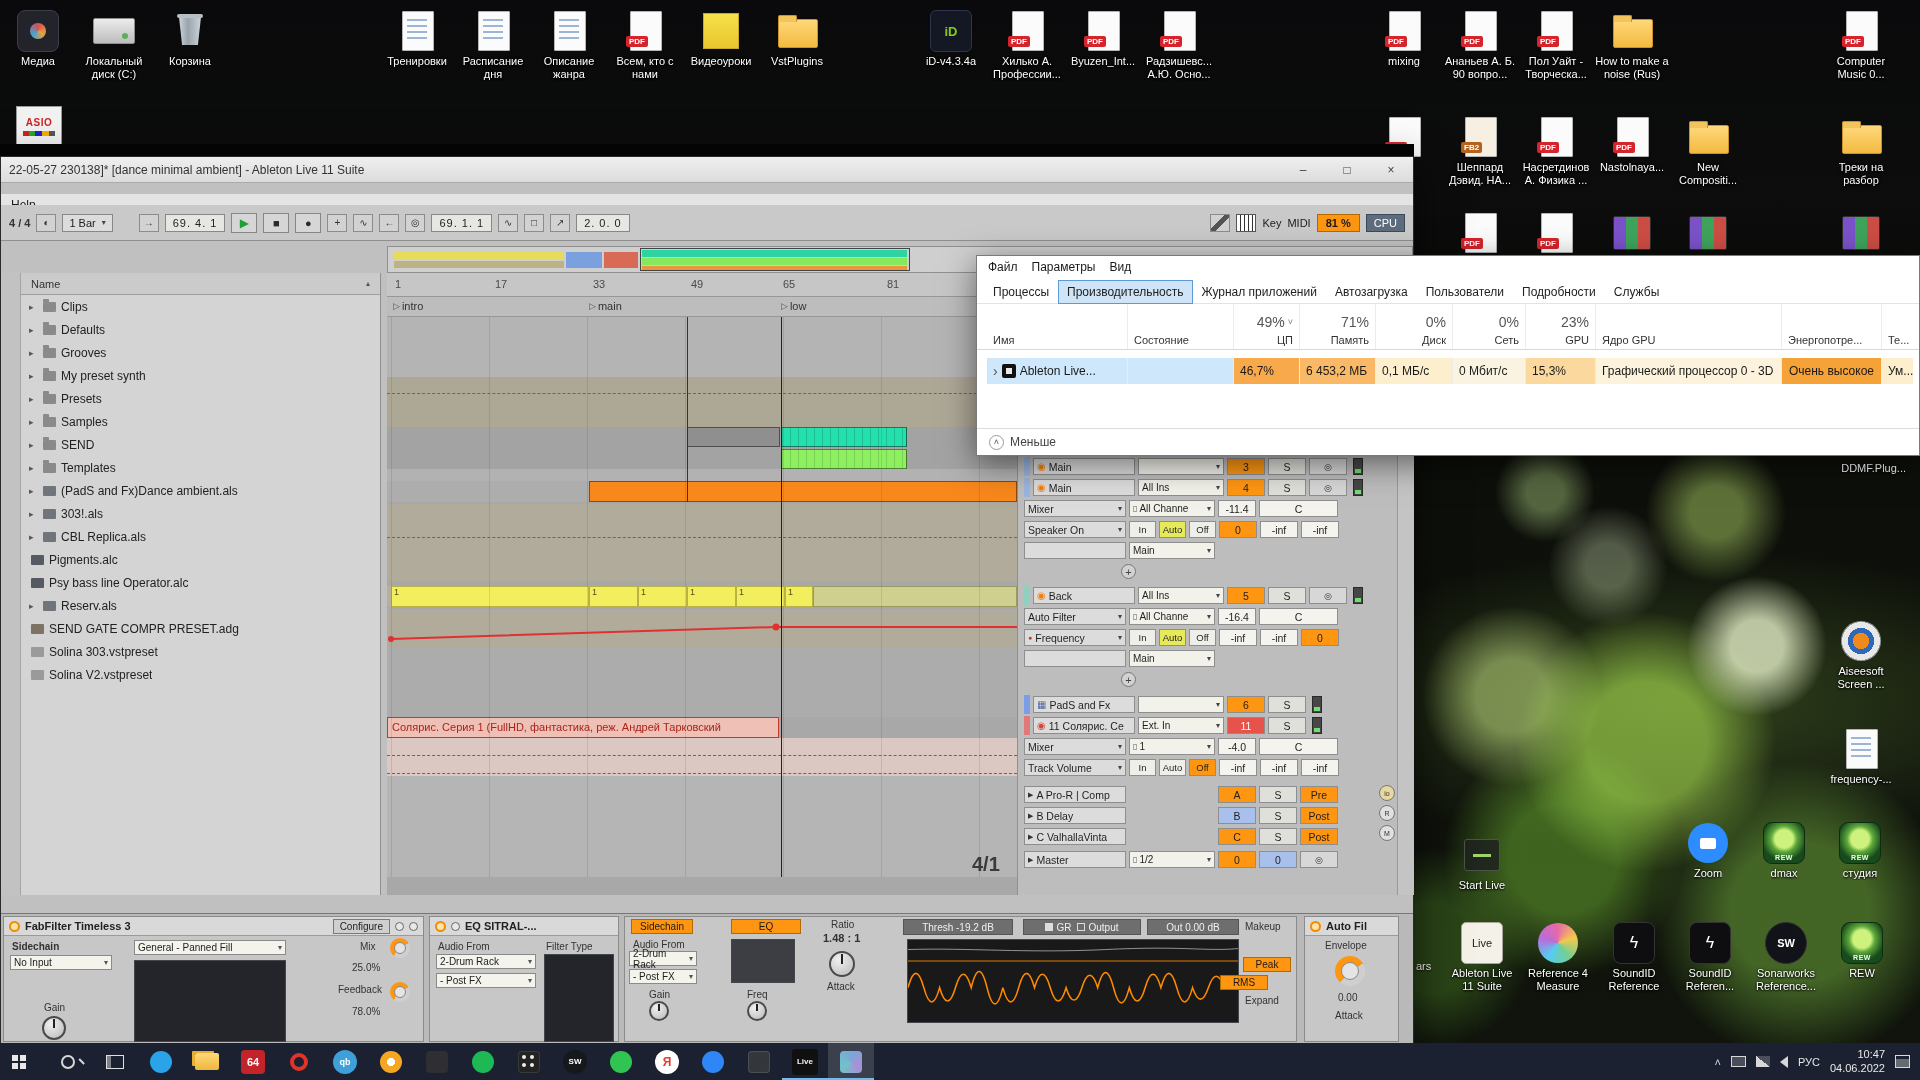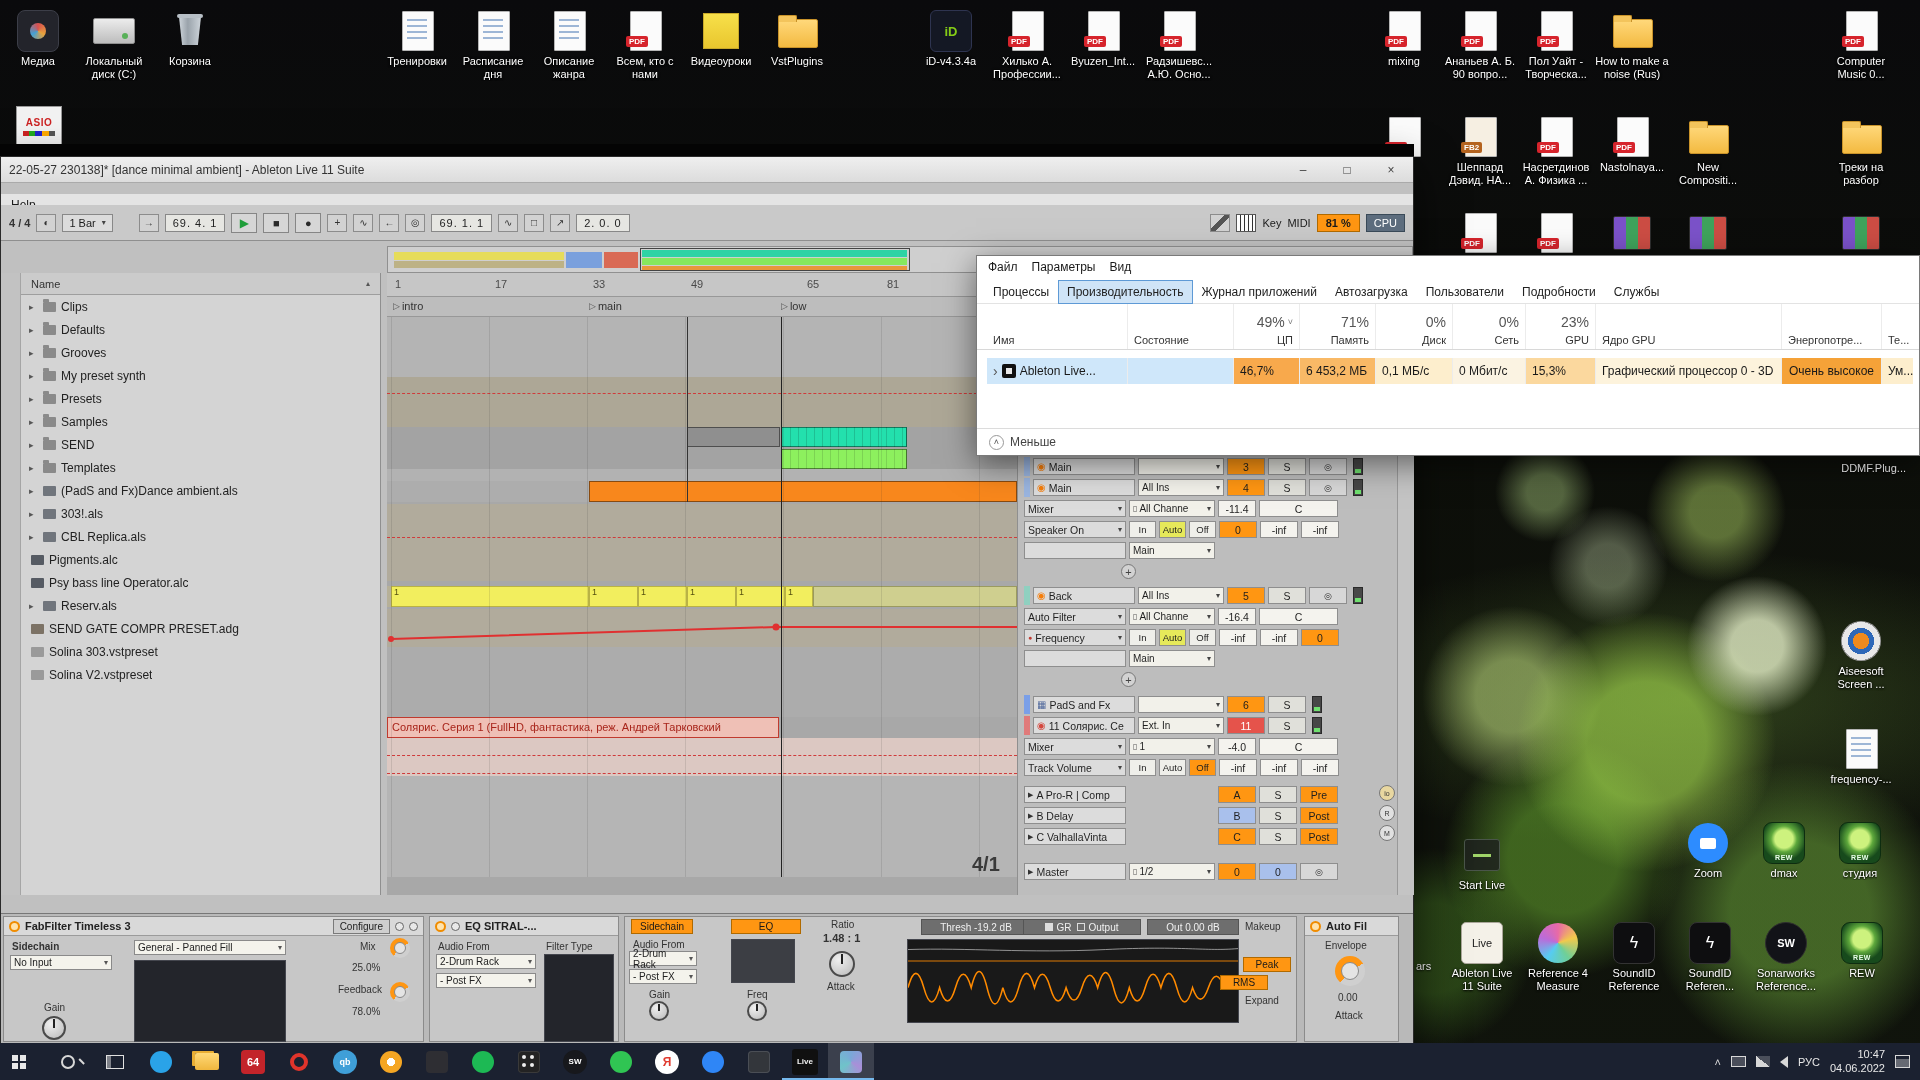--- a/index.html
+++ b/index.html
@@ -625,21 +625,21 @@
         </div>
     </div>
   </div>
 
   <div class="arr">
     <div class="r1">
       <span class="rnum" style="left:8px">1</span>
       <span class="rnum" style="left:108px">17</span>
       <span class="rnum" style="left:206px">33</span>
       <span class="rnum" style="left:304px">49</span>
-      <span class="rnum" style="left:420px">65</span>
+      <span class="rnum" style="left:396px">65</span>
       <span class="rnum" style="left:500px">81</span>
     </div>
     <div class="r2">
       <span class="mflag" style="left:6px">
           <span class="mtri">▷</span>
           <span>intro</span>
         </span>
       <span class="mflag" style="left:202px">
           <span class="mtri">▷</span>
           <span>main</span>
@@ -867,21 +867,21 @@
         <div class="trow">
 
           <span class="cell nm i-tri">C ValhallaVinta</span>
           <span class="cell io ghost"></span>
 
           <span class="cell bx org">C</span>
           <span class="cell bx sol">S</span>
           <span class="cell bx org">Post</span>
 
         </div>
-        <div class="trow" style="margin-top: 16px;">
+        <div class="trow" style="margin-top: 4px;">
 
           <span class="cell nm i-tri">Master</span>
           <span class="cell io drop chan">1/2</span>
 
           <span class="cell bx org">0</span>
           <span class="cell bx blu">0</span>
           <span class="cell bx cir">◎</span>
 
         </div>
     </div>
@@ -957,21 +957,21 @@
         <span class="dlab" style="left:24px;top:72px">Gain</span>
         <span class="knob" style="left:24px;top:84px;width:20px;height:20px"></span>
         <span class="obtn" style="left:106px;top:2px;width:70px">EQ</span>
         <span class="darkui" style="left:106px;top:22px;width:64px;height:44px;background:#3c3e44"></span>
         <span class="dlab" style="left:122px;top:72px">Freq</span>
         <span class="knob" style="left:122px;top:84px;width:20px;height:20px"></span>
         <span class="dlab" style="left:206px;top:2px">Ratio</span>
         <span class="dlab" style="left:198px;top:15px;font-weight:bold;font-size:11px">1.48 : 1</span>
         <span class="knob" style="left:204px;top:34px;width:26px;height:26px"></span>
         <span class="dlab" style="left:202px;top:64px">Attack</span>
-        <span class="gbox" style="left:296px;top:2px;width:110px">Thresh -19.2 dB</span>
+        <span class="gbox" style="left:278px;top:2px;width:110px">Thresh -19.2 dB</span>
         <span class="gbox" style="left:398px;top:2px;width:118px;gap:6px">
           <span class="chk">
               <i class="on"></i>
               <span>GR</span>
             </span>
           <span class="chk">
               <i></i>
               <span>Output</span>
             </span>
         </span>

